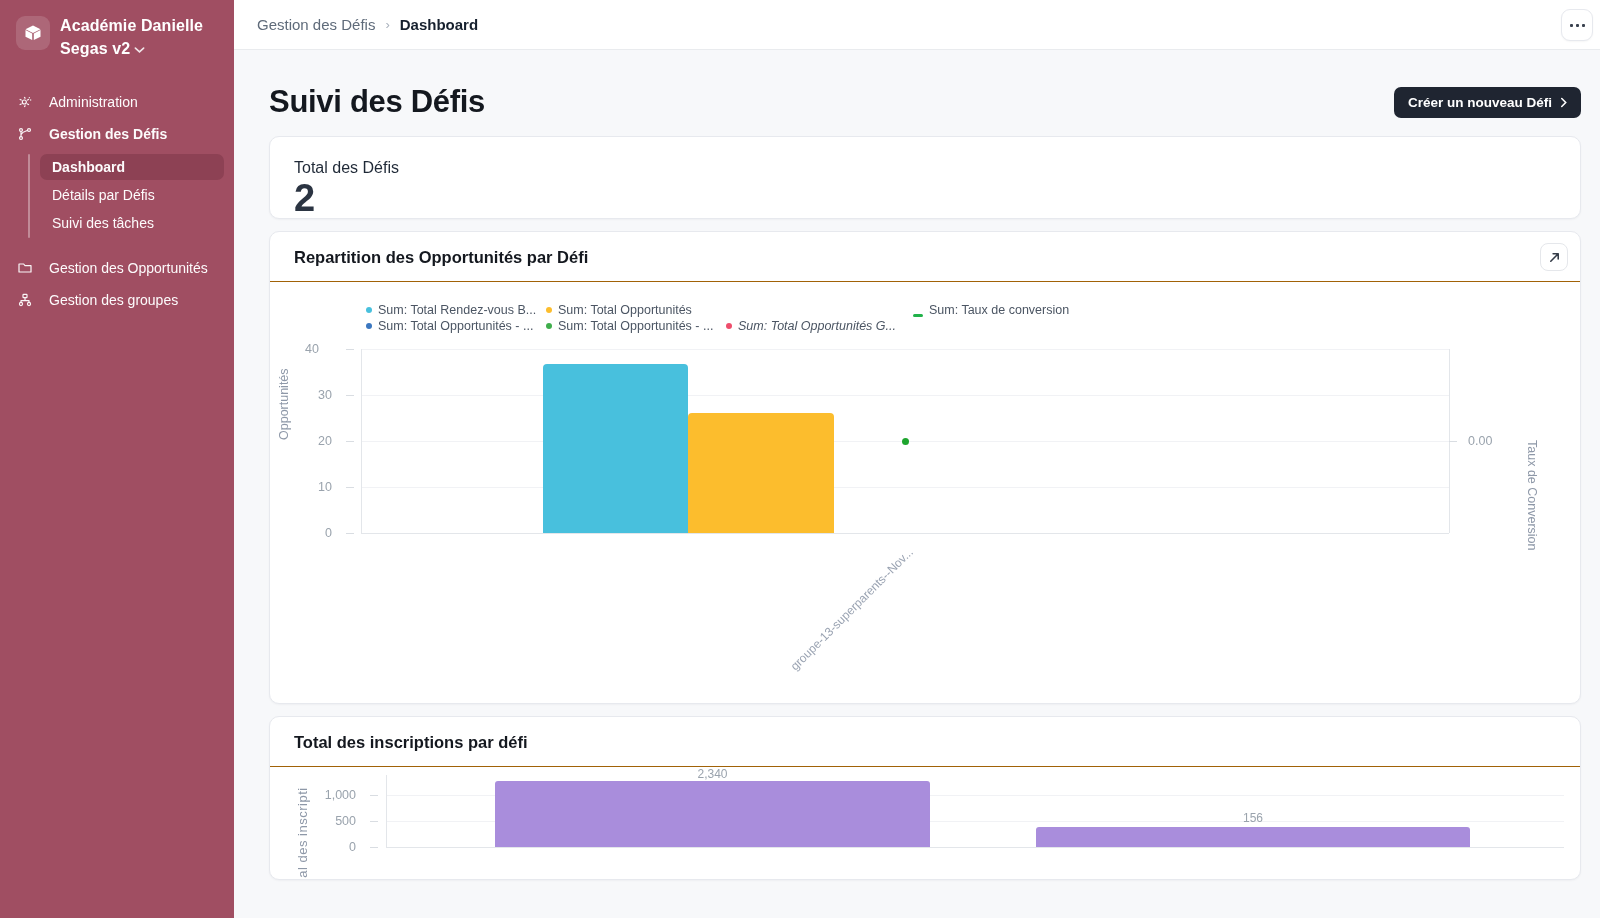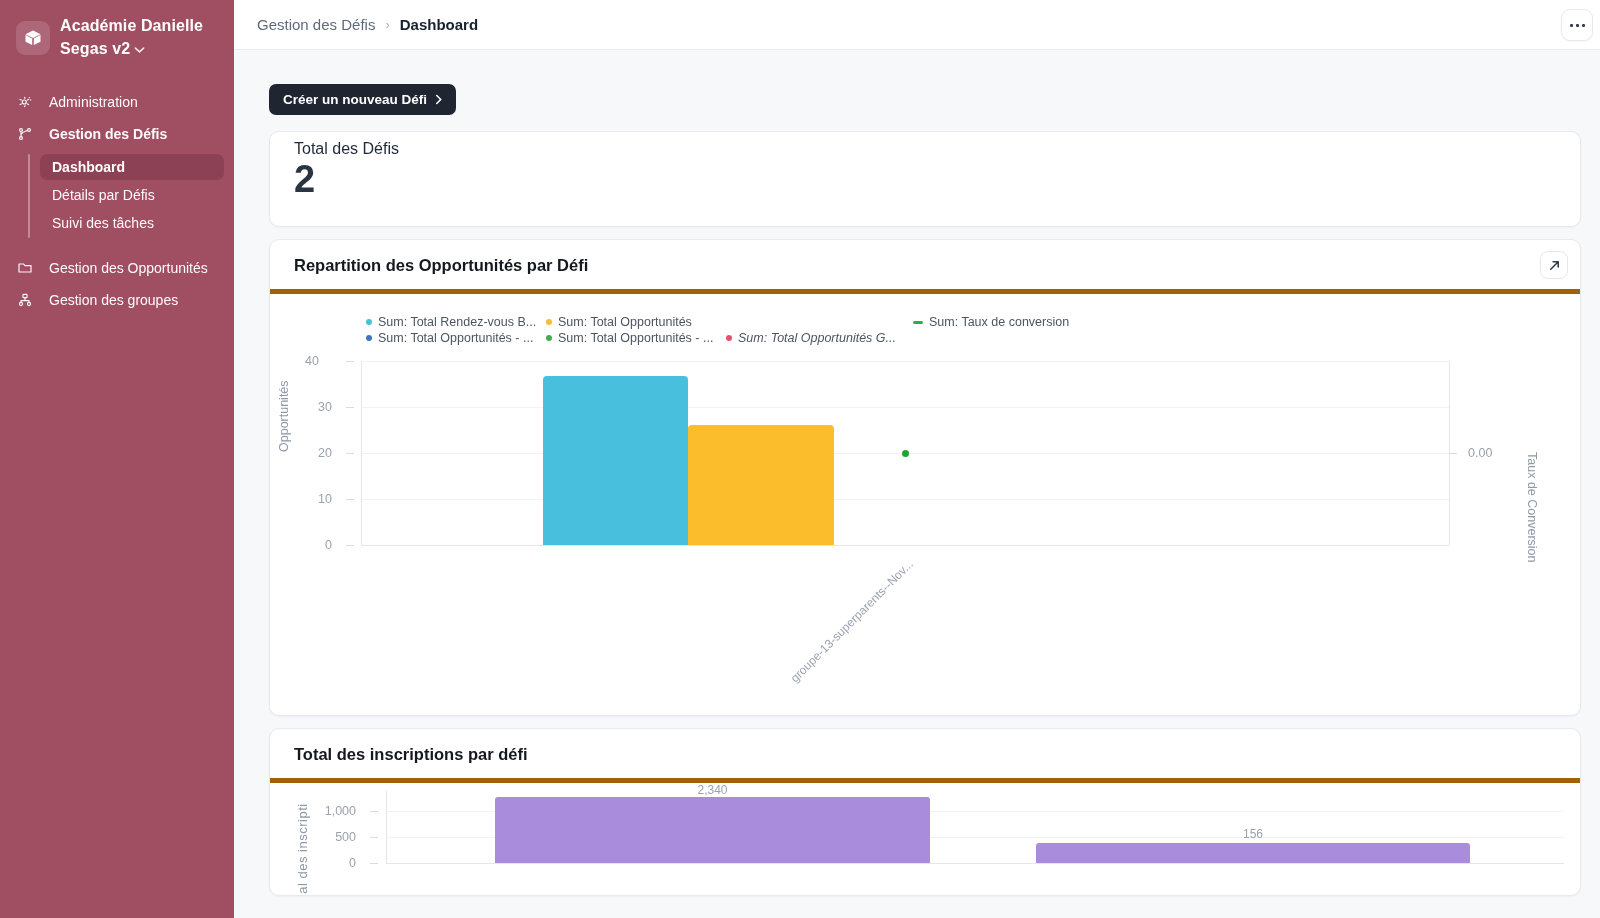--- a/index.html
+++ b/index.html
@@ -2,21 +2,21 @@
 <html><head>
 <meta charset="utf-8">
 <style>
   * { margin:0; padding:0; box-sizing:border-box; }
   html,body { width:1600px; height:918px; overflow:hidden; background:#f7f8fa;
               font-family:"Liberation Sans", sans-serif; }
 
   
   .sidebar { position:fixed; left:0; top:0; width:234px; height:918px;
              background:#a04e62; color:#fff; z-index:10; }
-  .brand { display:flex; align-items:center; gap:10px; padding:14px 14px 0 16px; }
+  .brand { display:flex; align-items:flex-start; gap:10px; padding:14px 14px 0 16px; }
   .brand-logo { width:34px; height:34px; min-width:34px; border-radius:9px;
                 background:rgba(255,255,255,0.14); display:flex; align-items:center;
                 justify-content:center; margin-top:2px; }
   .brand-name { font-size:16px; font-weight:700; line-height:23px; letter-spacing:0.1px; }
   .brand-caret { display:inline-block; margin-left:4px; opacity:0.85; }
   .nav { margin-top:26px; }
   .nav-item { display:flex; align-items:center; gap:16px; padding:8px 16px;
               font-size:14px; font-weight:500; cursor:pointer; color:#fdfbfc; }
   .nav-item .ni-icon { width:17px; display:flex; justify-content:center; opacity:0.95; }
   .nav-item.bold { font-weight:700; }
@@ -45,26 +45,26 @@
   .content { padding:34px 19px 0 35px; }
   .title-row { display:flex; align-items:center; justify-content:space-between;
                margin-bottom:16px; }
   .page-title { font-size:31px; font-weight:800; color:#14181f; letter-spacing:-0.3px; }
   .cta-btn { display:flex; align-items:center; gap:8px; background:#1f2531; color:#fff;
              border:none; border-radius:7px; padding:8px 14px; font-size:13.5px;
              font-weight:600; cursor:pointer; font-family:inherit; }
 
   .card { background:#fff; border:1px solid #e7e9ee; border-radius:10px;
           box-shadow:0 1px 2px rgba(16,24,40,0.04); width:1312px; }
-  .stat-card { padding:8px 24px; margin-bottom:12px; height:96px; }
+  .stat-card { padding:22px 24px; margin-bottom:12px; height:83px; }
   .stat-label { font-size:16px; color:#1f2937; }
   .stat-value { font-size:38px; font-weight:700; color:#2b3442; line-height:1.15; }
 
   .chart-card { margin-bottom:12px; }
-  .chart-head { position:relative; padding:16px 24px 14px 24px; border-bottom:5px solid #a16207; }
+  .chart-head { position:relative; padding:16px 24px 14px 24px; border-bottom:1px solid #a16207; }
   .chart-title { font-size:16.5px; font-weight:600; color:#14181f; }
   .expand-btn { position:absolute; right:12px; top:11px; width:28px; height:28px;
                 border:1px solid #e5e7eb; border-radius:8px; background:#fff;
                 display:flex; align-items:center; justify-content:center; cursor:pointer;
                 color:#353c48; }
 
   
   .c1-body { position:relative; height:421px; }
   .lg-item { position:absolute; font-size:12.5px; color:#4b5563; white-space:nowrap;
              display:flex; align-items:center; gap:6px; }
@@ -175,20 +175,21 @@
           <i></i>
           <i></i>
           <i></i>
         </span>
     </div>
   </div>
 
   <div class="content">
 
     <div class="title-row">
+      <div class="page-title">Suivi des Défis</div>
       <button class="cta-btn">
         <span>Créer un nouveau Défi</span>
         <span>
           <svg width="7" height="11" viewBox="0 0 8 12" fill="none" stroke="#fff" stroke-width="1.8" stroke-linecap="round">
               <path d="M2 1.5 L6.5 6 L2 10.5"></path>
             </svg>
         </span>
       </button>
     </div>
 
@@ -216,21 +217,21 @@
           <span>Sum: Total Rendez-vous B...</span>
         </div>
         <div class="lg-item" style="left:276px; top:21px;">
           <span class="lg-dot" style="background:#fcbd2d;"></span>
           <span>Sum: Total Opportunités</span>
         </div>
         <div class="lg-item" style="left:456px; top:37px;font-style:italic;">
           <span class="lg-dot" style="background:#ee4e6c;"></span>
           <span>Sum: Total Opportunités G...</span>
         </div>
-        <div class="lg-item" style="left:643px; top:21px;">
+        <div class="lg-item" style="left:643px; top:21px;align-items:flex-end;">
           <span class="lg-dash" style="background:#21b24a;"></span>
           <span>Sum: Taux de conversion</span>
         </div>
         <div class="lg-item" style="left:96px; top:37px;">
           <span class="lg-dot" style="background:#3b77c0;"></span>
           <span>Sum: Total Opportunités - ...</span>
         </div>
         <div class="lg-item" style="left:276px; top:37px;">
           <span class="lg-dot" style="background:#3fae4c;"></span>
           <span>Sum: Total Opportunités - ...</span>

